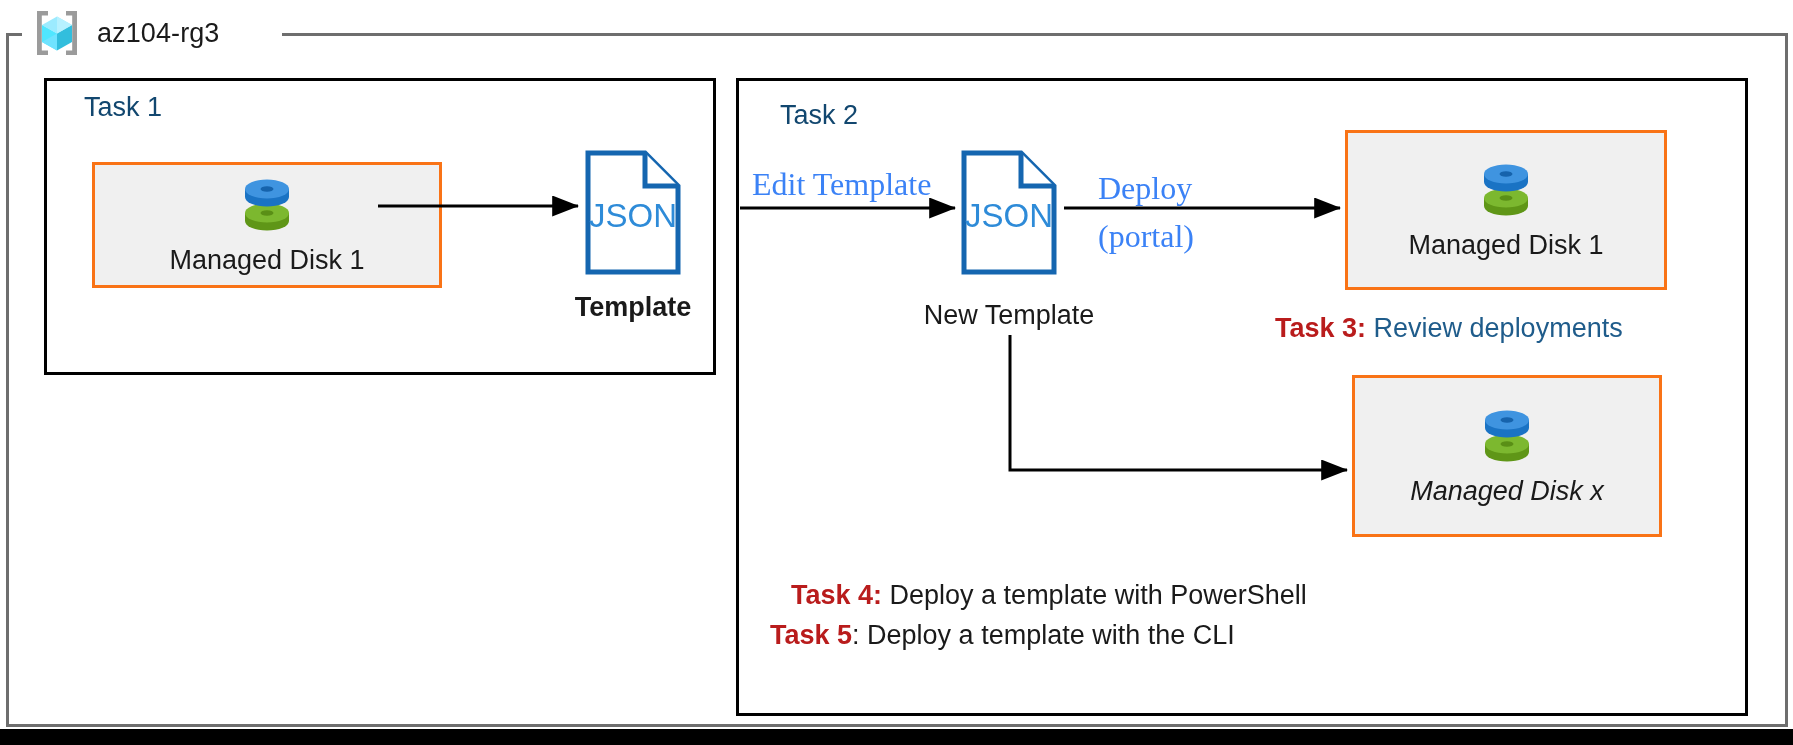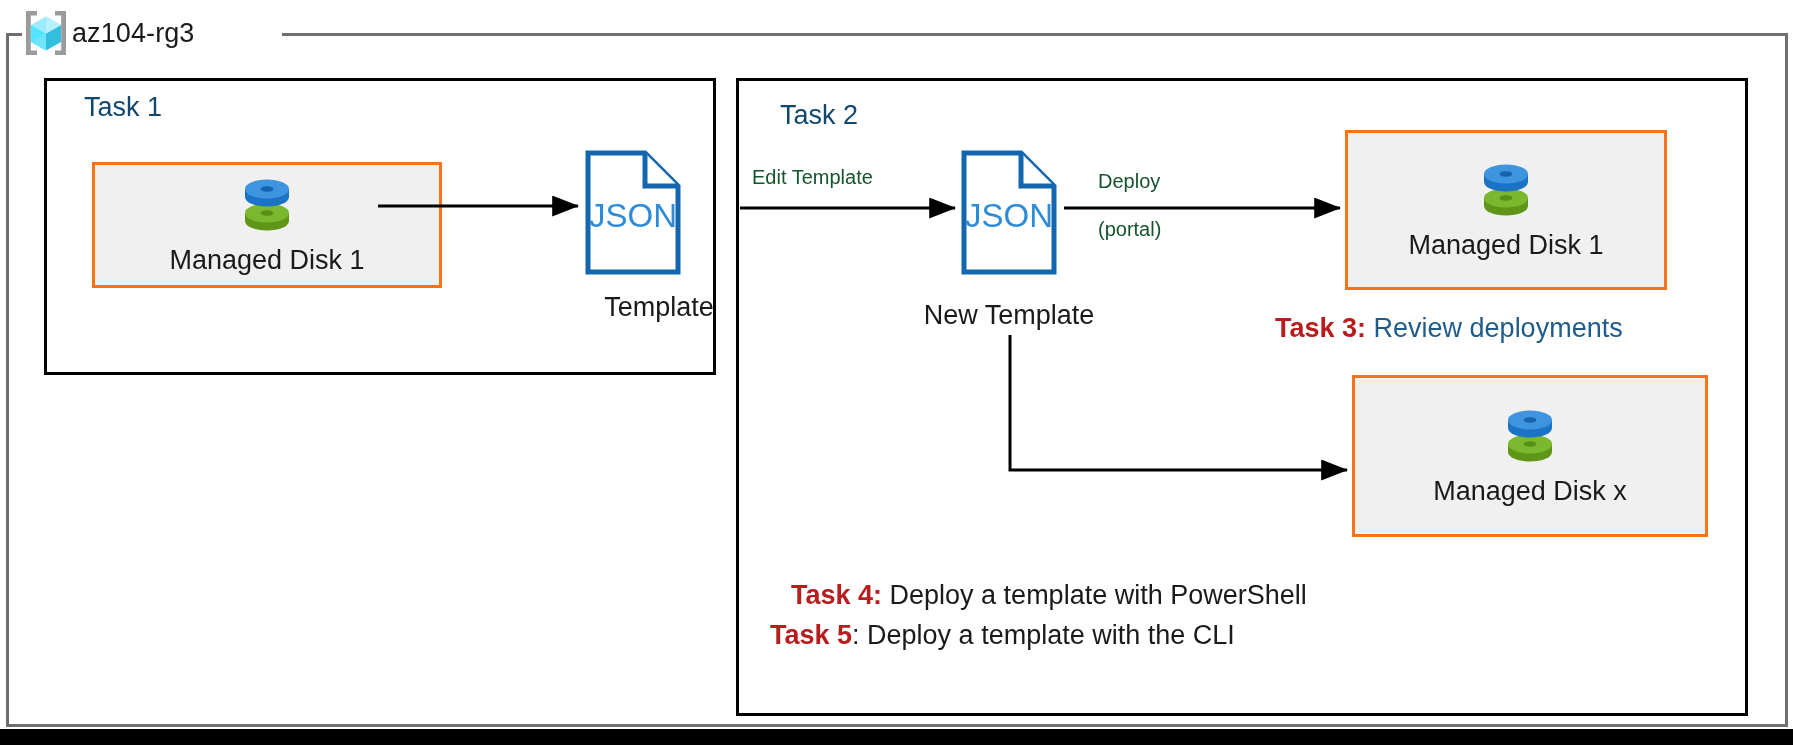--- a/index.html
+++ b/index.html
@@ -36,25 +36,26 @@
     position: absolute;
     left: 22px;
     top: 20px;
     width: 260px;
     height: 28px;
     background: #ffffff;
   }
 
   .rg-header {
     position: absolute;
-    left: 20px;
+    left: 31px;
     top: 2px;
     height: 62px;
     display: flex;
     align-items: center;
+    gap: 14px;
     background: transparent;
   }
   .rg-title {
     font-size: 27px;
     color: #1a1a1a;
     letter-spacing: .1px;
     white-space: nowrap;
     padding-right: 10px;
     background: #ffffff;
   }
@@ -123,23 +124,24 @@
     position: absolute;
     font-size: 27px;
     color: #1a1a1a;
     white-space: nowrap;
     text-align: center;
   }
 
   
   .edge-label {
     position: absolute;
-    font-size: 20px;
-    color: #14532d;
-    white-space: nowrap;
+    font-size: 32px;
+    color: #3b82f6;
+    white-space: nowrap;
+    font-family: Liberation Serif, serif;
   }
 
   
   .connectors {
     position: absolute;
     left: 0;
     top: 0;
     width: 1793px;
     height: 745px;
     pointer-events: none;
@@ -210,21 +212,21 @@
     <span class="res-label">Managed Disk 1</span>
   </div>
 
   <span class="json-icon" style="left:585px; top:150px;">
     <svg width="96" height="125" viewBox="0 0 96 125" aria-hidden="true">
       <path d="M3 3 L60 3 L93 36 L93 122 L3 122 Z" fill="#ffffff" stroke="#1566b0" stroke-width="5" stroke-linejoin="miter"></path>
       <path d="M60 3 L60 36 L93 36" fill="#ffffff" stroke="#1566b0" stroke-width="5" stroke-linejoin="miter"></path>
       <text x="48" y="68" text-anchor="middle" dominant-baseline="middle" font-family="Liberation Sans, sans-serif" font-size="33" fill="#2e8bd8">JSON</text>
     </svg>
   </span>
-  <div class="caption" style="left:592px; top:292px; width:134px;">Template</div>
+  <div class="caption" style="left:566px; top:292px; width:134px;font-weight:bold;">Template</div>
 
   <div class="task-box" id="task2-box"></div>
   <div class="task-heading" style="left:780px; top:100px;">Task 2</div>
 
   <div class="edge-label" style="left:752px; top:166px;">Edit Template</div>
 
   <span class="json-icon" style="left:961px; top:150px;">
     <svg width="96" height="125" viewBox="0 0 96 125" aria-hidden="true">
       <path d="M3 3 L60 3 L93 36 L93 122 L3 122 Z" fill="#ffffff" stroke="#1566b0" stroke-width="5" stroke-linejoin="miter"></path>
       <path d="M60 3 L60 36 L93 36" fill="#ffffff" stroke="#1566b0" stroke-width="5" stroke-linejoin="miter"></path>
@@ -249,21 +251,21 @@
         <ellipse cx="28" cy="14" rx="6.5" ry="2.8" fill="#1663ac"></ellipse>
       </svg>
     </span>
     <span class="res-label">Managed Disk 1</span>
   </div>
 
   <div class="task-note" id="task3-note" style="left:1275px; top:313px;">
     <span class="tk">Task 3:</span><span> Review deployments</span>
   </div>
 
-  <div class="res-card" style="left:1352px; top:375px; width:356px; height:162px;">
+  <div class="res-card" style="left:1352px; top:375px; width:310px; height:162px;font-style:italic;">
     <span class="disk-icon">
       <svg width="56" height="60" viewBox="0 0 56 60" aria-hidden="true">
         <ellipse cx="28" cy="46" rx="22" ry="9.5" fill="#5f9617"></ellipse>
         <rect x="6" y="38" width="44" height="8" fill="#5f9617"></rect>
         <ellipse cx="28" cy="38" rx="22" ry="9.5" fill="#7cb82f"></ellipse>
         <ellipse cx="28" cy="38" rx="6.5" ry="2.8" fill="#5a8f16"></ellipse>
         <ellipse cx="28" cy="22" rx="22" ry="9.5" fill="#1a73c4"></ellipse>
         <rect x="6" y="14" width="44" height="8" fill="#1a73c4"></rect>
         <ellipse cx="28" cy="14" rx="22" ry="9.5" fill="#3f94e0"></ellipse>
         <ellipse cx="28" cy="14" rx="6.5" ry="2.8" fill="#1663ac"></ellipse>

